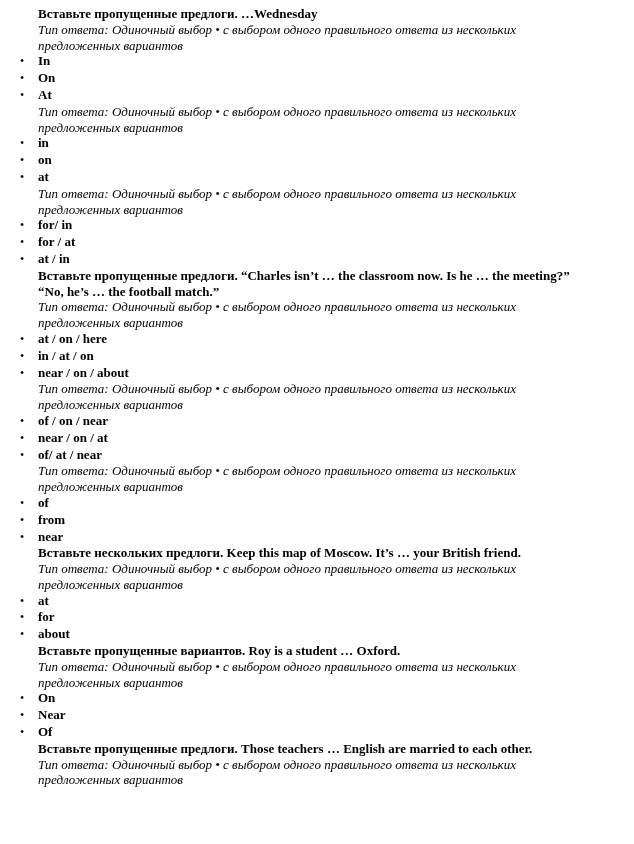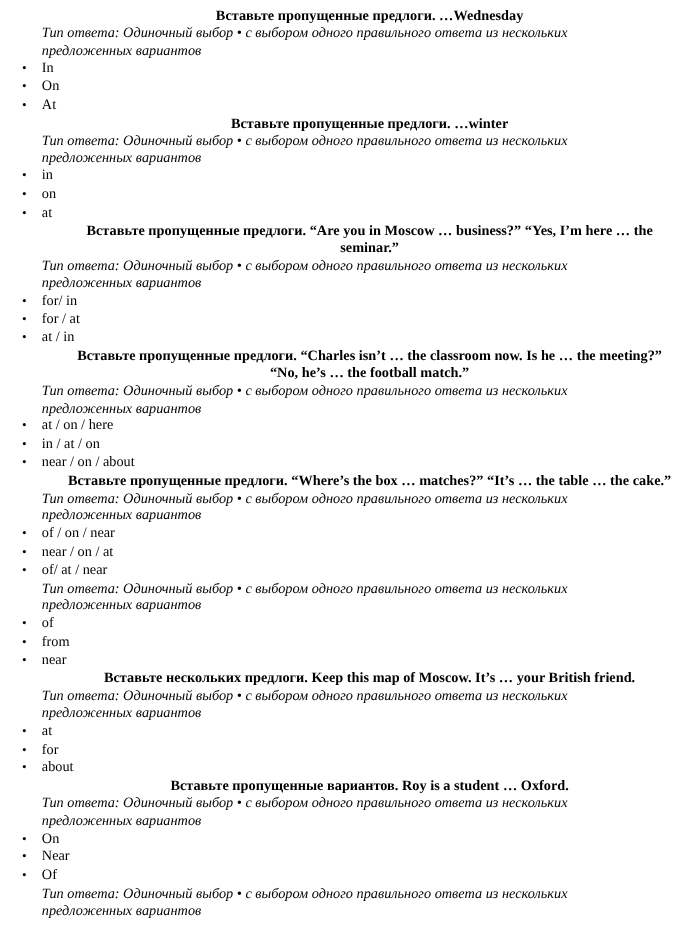--- a/index.html
+++ b/index.html
@@ -23,21 +23,20 @@
     line-height: 15.8px;
   }
   .question {
     margin: 0;
   }
   .q-heading {
     margin: 0;
     font-size: 13px;
     font-weight: bold;
     white-space: pre;
-    text-align: center;
   }
   .q-type {
     margin: 0;
     font-style: italic;
     white-space: pre;
   }
   .options {
     list-style: none;
     margin: 0;
     padding: 0;
@@ -48,20 +47,21 @@
   }
   .bullet {
     display: inline-block;
     width: 18px;
     margin-left: -18px;
     flex: 0 0 18px;
     font-size: 12px;
   }
   .option-text {
     white-space: pre;
+    font-weight: bold;
   }
 </style>
 </head>
 <body>
 
 <div class="page">
 
   <section class="question">
     <h3 class="q-heading">Вставьте пропущенные предлоги. …Wednesday</h3>
     <p class="q-type">Тип ответа: Одиночный выбор • с выбором одного правильного ответа из нескольких
@@ -76,42 +76,39 @@
           <span class="option-text">On</span>
         </li>
       <li class="option">
           <span class="bullet">•</span>
           <span class="option-text">At</span>
         </li>
     </ul>
   </section>
 
   <section class="question">
-    <h3 class="q-heading">Вставьте пропущенные предлоги. …winter</h3>
     <p class="q-type">Тип ответа: Одиночный выбор • с выбором одного правильного ответа из нескольких
 предложенных вариантов</p>
     <ul class="options">
       <li class="option">
           <span class="bullet">•</span>
           <span class="option-text">in</span>
         </li>
       <li class="option">
           <span class="bullet">•</span>
           <span class="option-text">on</span>
         </li>
       <li class="option">
           <span class="bullet">•</span>
           <span class="option-text">at</span>
         </li>
     </ul>
   </section>
 
   <section class="question">
-    <h3 class="q-heading">Вставьте пропущенные предлоги. “Are you in Moscow … business?” “Yes, I’m here … the
-seminar.”</h3>
     <p class="q-type">Тип ответа: Одиночный выбор • с выбором одного правильного ответа из нескольких
 предложенных вариантов</p>
     <ul class="options">
       <li class="option">
           <span class="bullet">•</span>
           <span class="option-text">for/ in</span>
         </li>
       <li class="option">
           <span class="bullet">•</span>
           <span class="option-text">for / at</span>
@@ -138,21 +135,20 @@
           <span class="option-text">in / at / on</span>
         </li>
       <li class="option">
           <span class="bullet">•</span>
           <span class="option-text">near / on / about</span>
         </li>
     </ul>
   </section>
 
   <section class="question">
-    <h3 class="q-heading">Вставьте пропущенные предлоги. “Where’s the box … matches?” “It’s … the table … the cake.”</h3>
     <p class="q-type">Тип ответа: Одиночный выбор • с выбором одного правильного ответа из нескольких
 предложенных вариантов</p>
     <ul class="options">
       <li class="option">
           <span class="bullet">•</span>
           <span class="option-text">of / on / near</span>
         </li>
       <li class="option">
           <span class="bullet">•</span>
           <span class="option-text">near / on / at</span>
@@ -217,17 +213,18 @@
           <span class="option-text">Near</span>
         </li>
       <li class="option">
           <span class="bullet">•</span>
           <span class="option-text">Of</span>
         </li>
     </ul>
   </section>
 
   <section class="question">
+    <h3 class="q-heading">Вставьте пропущенные предлоги. Those teachers … English are married to each other.</h3>
     <p class="q-type">Тип ответа: Одиночный выбор • с выбором одного правильного ответа из нескольких
 предложенных вариантов</p>
   </section>
 
 </div>
 
 </body></html>

